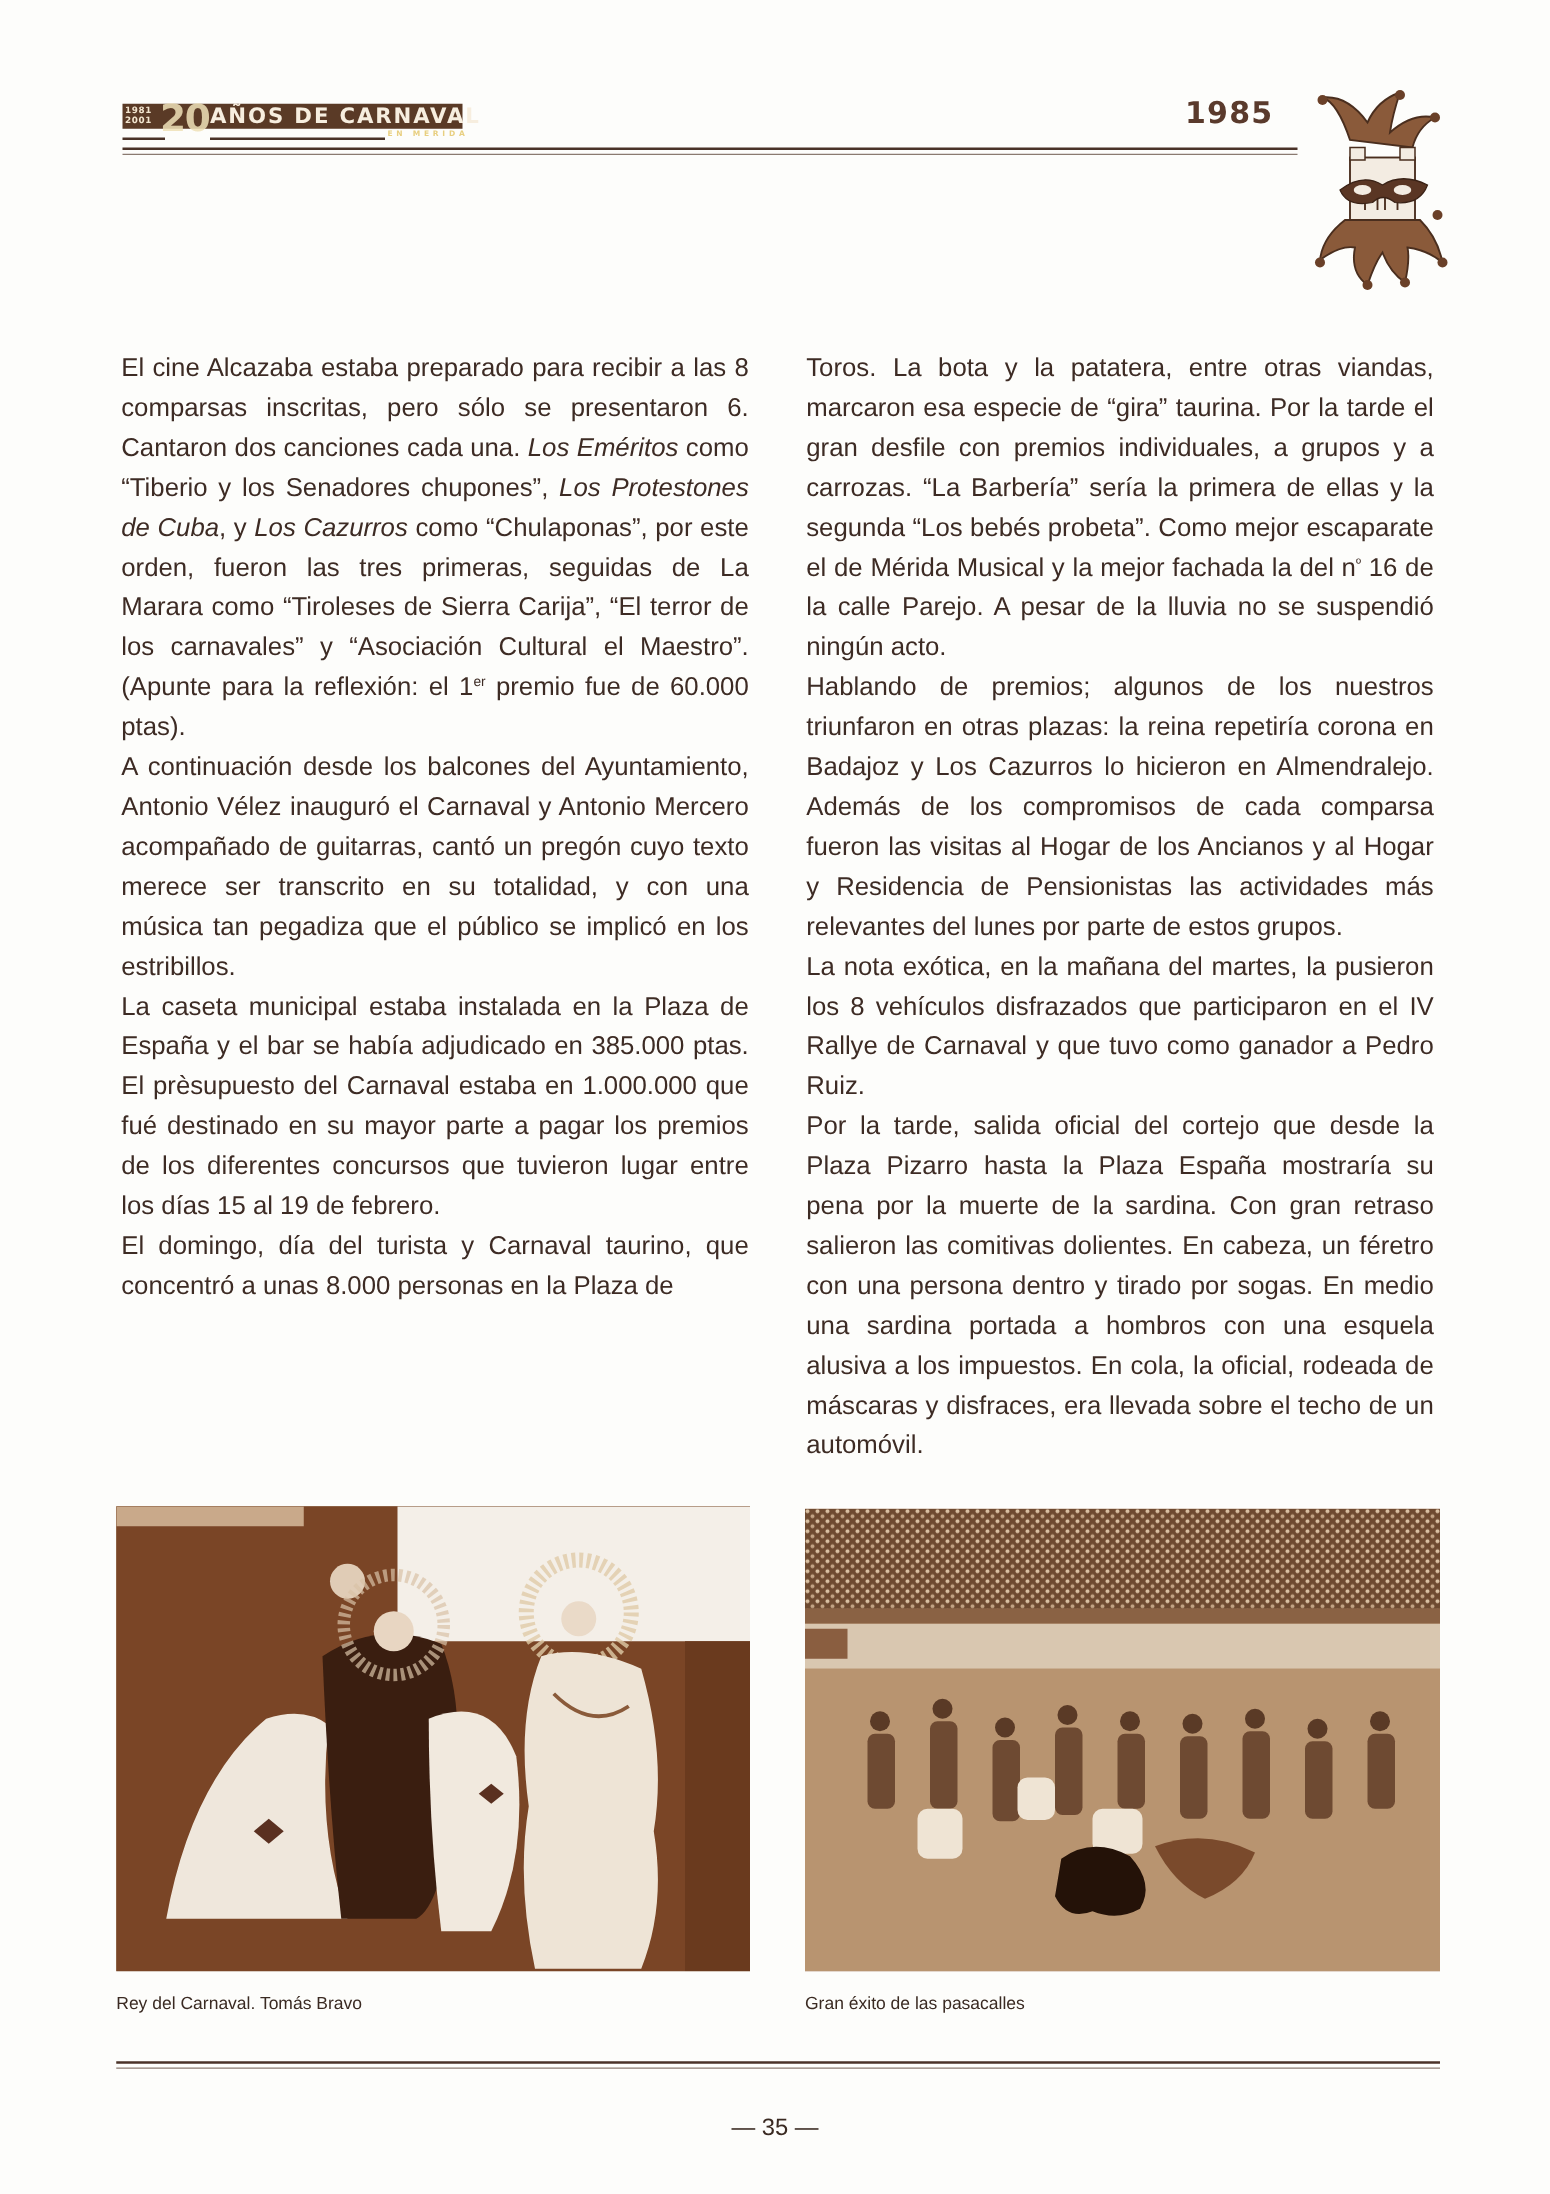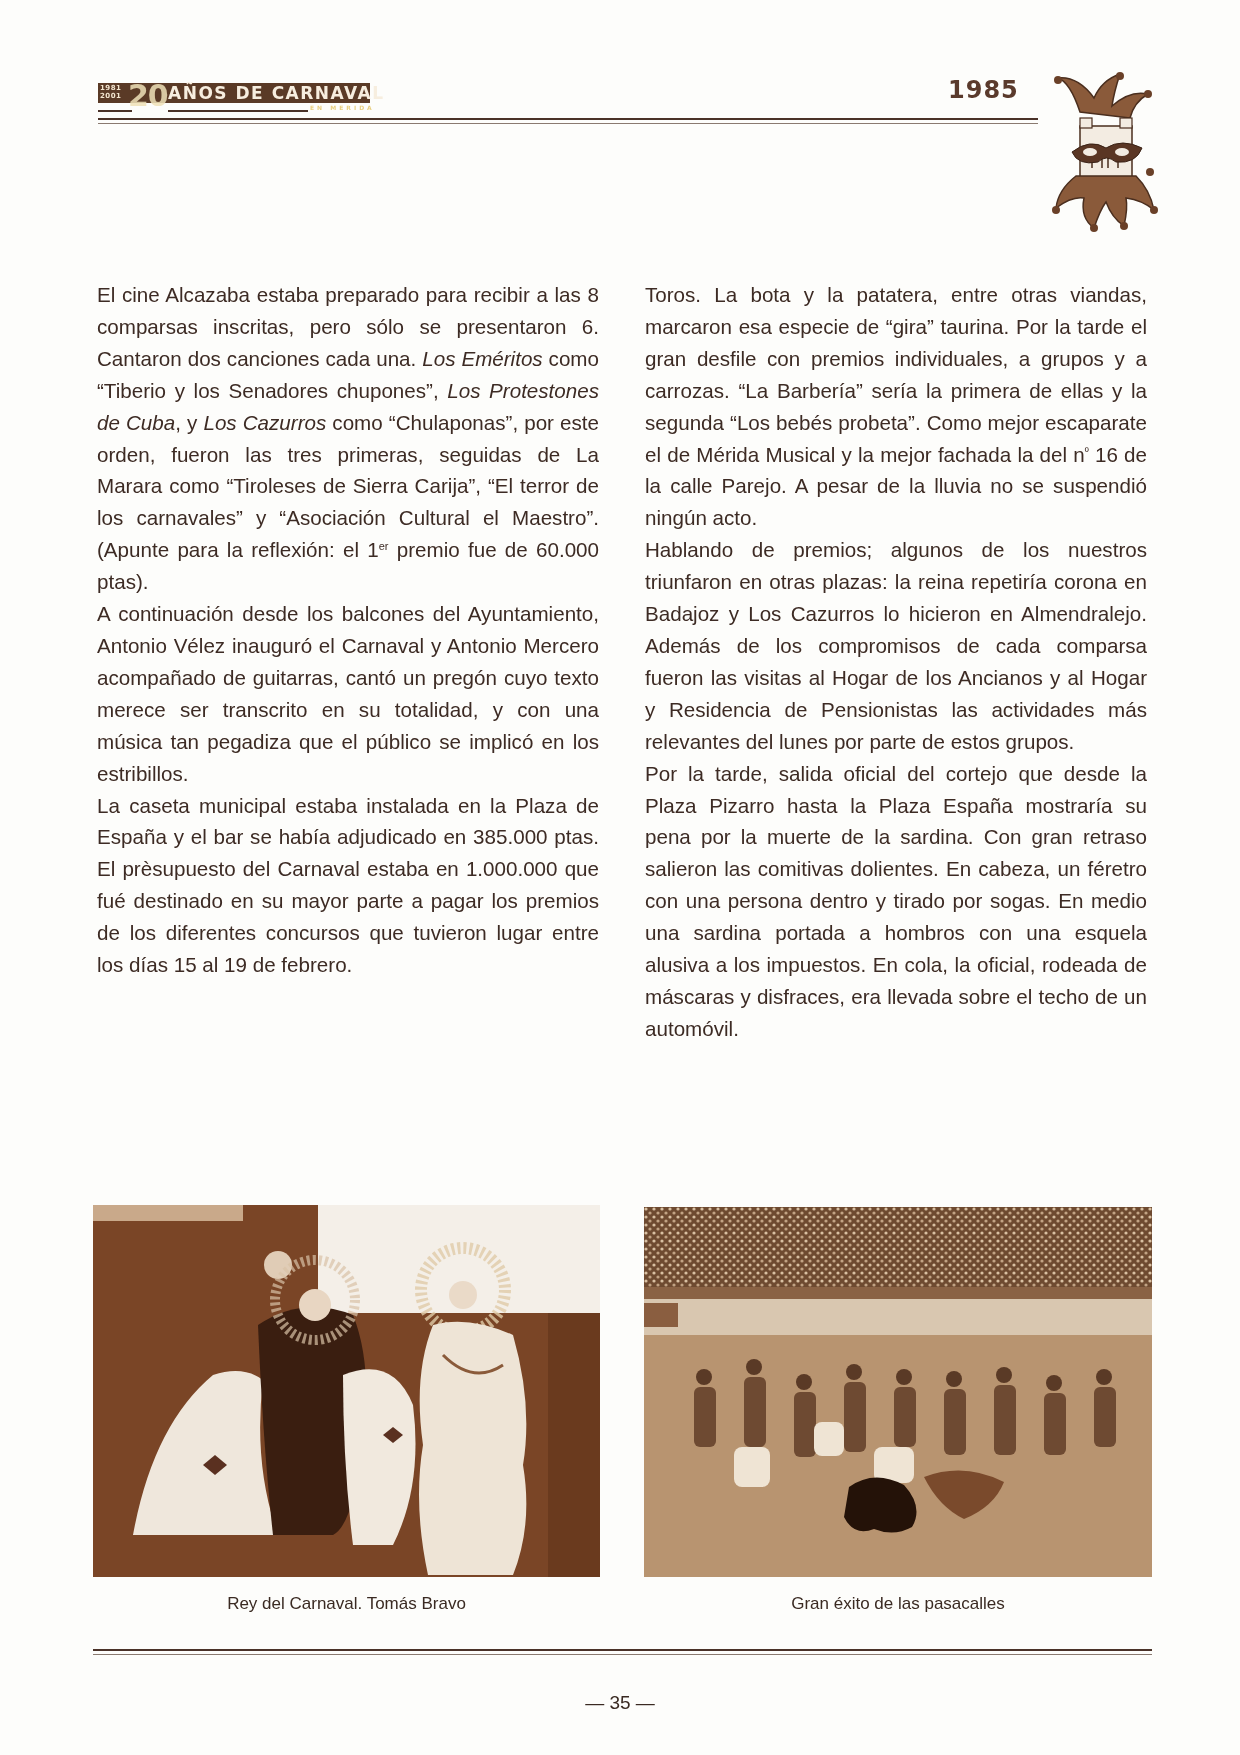--- a/index.html
+++ b/index.html
@@ -58,22 +58,22 @@
   .col em { }
   .col sup { font-size: 11px; vertical-align: 7px; line-height: 0; }
 
   
   .photo { position: absolute; overflow: hidden; }
   .photo.one { left: 93px; top: 1205px; width: 507px; height: 372px; background: #7a4a2a; }
   .photo.two { left: 644px; top: 1207px; width: 508px; height: 370px; background: #a57a56; }
   .photo svg { display: block; width: 100%; height: 100%; }
 
   .caption {
-    position: absolute; top: 1594px; font-size: 17px; color: #3a2a22;
-    text-align: center; font-family: "Liberation Sans Narrow", "Liberation Sans", sans-serif;
+    position: absolute; top: 1594px; font-size: 14px; color: #3a2a22;
+    font-family: "Liberation Sans Narrow", "Liberation Sans", sans-serif;
   }
   .caption.one { left: 93px; width: 507px; }
   .caption.two { left: 644px; width: 508px; }
 
   
   .ftr-line1 { position: absolute; left: 93px; top: 1649px; width: 1059px; height: 2px; background: #4a3228; }
   .ftr-line2 { position: absolute; left: 93px; top: 1654px; width: 1059px; height: 1px; background: #8a7a70; }
   .page-num {
     position: absolute; left: 0; width: 1240px; top: 1692px; text-align: center;
     font-size: 19px; color: #3a2a22;
@@ -119,24 +119,26 @@
     <circle cx="74" cy="154" r="4" fill="#6a4028"></circle>
     <circle cx="104" cy="138" r="4" fill="#6a4028"></circle>
     <circle cx="100" cy="100" r="4" fill="#6a4028"></circle>
   </svg>
 </div>
 
 <div class="col left" id="col-left">
     <p><span>El cine Alcazaba estaba preparado para recibir a las 8 comparsas inscritas, pero sólo se presentaron 6. Cantaron dos canciones cada una. </span><em>Los Eméritos</em><span> como “Tiberio y los Senadores chupones”, </span><em>Los Protestones de Cuba</em><span>, y </span><em>Los Cazurros</em><span> como “Chulaponas”, por este orden, fueron las tres primeras, seguidas de La Marara como “Tiroleses de Sierra Carija”, “El terror de los carnavales” y “Asociación Cultural el Maestro”. (Apunte para la reflexión: el 1</span><sup>er</sup><span> premio fue de 60.000 ptas).</span></p>
     <p><span>A continuación desde los balcones del Ayuntamiento, Antonio Vélez inauguró el Carnaval y Antonio Mercero acompañado de guitarras, cantó un pregón cuyo texto merece ser transcrito en su totalidad, y con una música tan pegadiza que el público se implicó en los estribillos.</span></p>
     <p><span>La caseta municipal estaba instalada en la Plaza de España y el bar se había adjudicado en 385.000 ptas. El prèsupuesto del Carnaval estaba en 1.000.000 que fué destinado en su mayor parte a pagar los premios de los diferentes concursos que tuvieron lugar entre los días 15 al 19 de febrero.</span></p>
+    <p><span>El domingo, día del turista y Carnaval taurino, que concentró a unas 8.000 personas en la Plaza de</span></p>
   </div>
 <div class="col right" id="col-right">
     <p><span>Toros. La bota y la patatera, entre otras viandas, marcaron esa especie de “gira” taurina. Por la tarde el gran desfile con premios individuales, a grupos y a carrozas. “La Barbería” sería la primera de ellas y la segunda “Los bebés probeta”. Como mejor escaparate el de Mérida Musical y la mejor fachada la del n</span><sup>º</sup><span> 16 de la calle Parejo. A pesar de la lluvia no se suspendió ningún acto.</span></p>
     <p><span>Hablando de premios; algunos de los nuestros triunfaron en otras plazas: la reina repetiría corona en Badajoz y Los Cazurros lo hicieron en Almendralejo. Además de los compromisos de cada comparsa fueron las visitas al Hogar de los Ancianos y al Hogar y Residencia de Pensionistas las actividades más relevantes del lunes por parte de estos grupos.</span></p>
+    <p><span>La nota exótica, en la mañana del martes, la pusieron los 8 vehículos disfrazados que participaron en el IV Rallye de Carnaval y que tuvo como ganador a Pedro Ruiz.</span></p>
     <p><span>Por la tarde, salida oficial del cortejo que desde la Plaza Pizarro hasta la Plaza España mostraría su pena por la muerte de la sardina. Con gran retraso salieron las comitivas dolientes. En cabeza, un féretro con una persona dentro y tirado por sogas. En medio una sardina portada a hombros con una esquela alusiva a los impuestos. En cola, la oficial, rodeada de máscaras y disfraces, era llevada sobre el techo de un automóvil.</span></p>
   </div>
 
 <div class="photo one">
   <svg viewBox="0 0 507 372" preserveAspectRatio="none" xmlns="http://www.w3.org/2000/svg">
     <rect width="507" height="372" fill="#7a4526"></rect>
     <rect x="0" y="0" width="150" height="16" fill="#c9a98a"></rect>
     <rect x="225" y="0" width="282" height="108" fill="#f4efe8"></rect>
     <rect x="455" y="108" width="52" height="264" fill="#6a3a1e"></rect>
 

